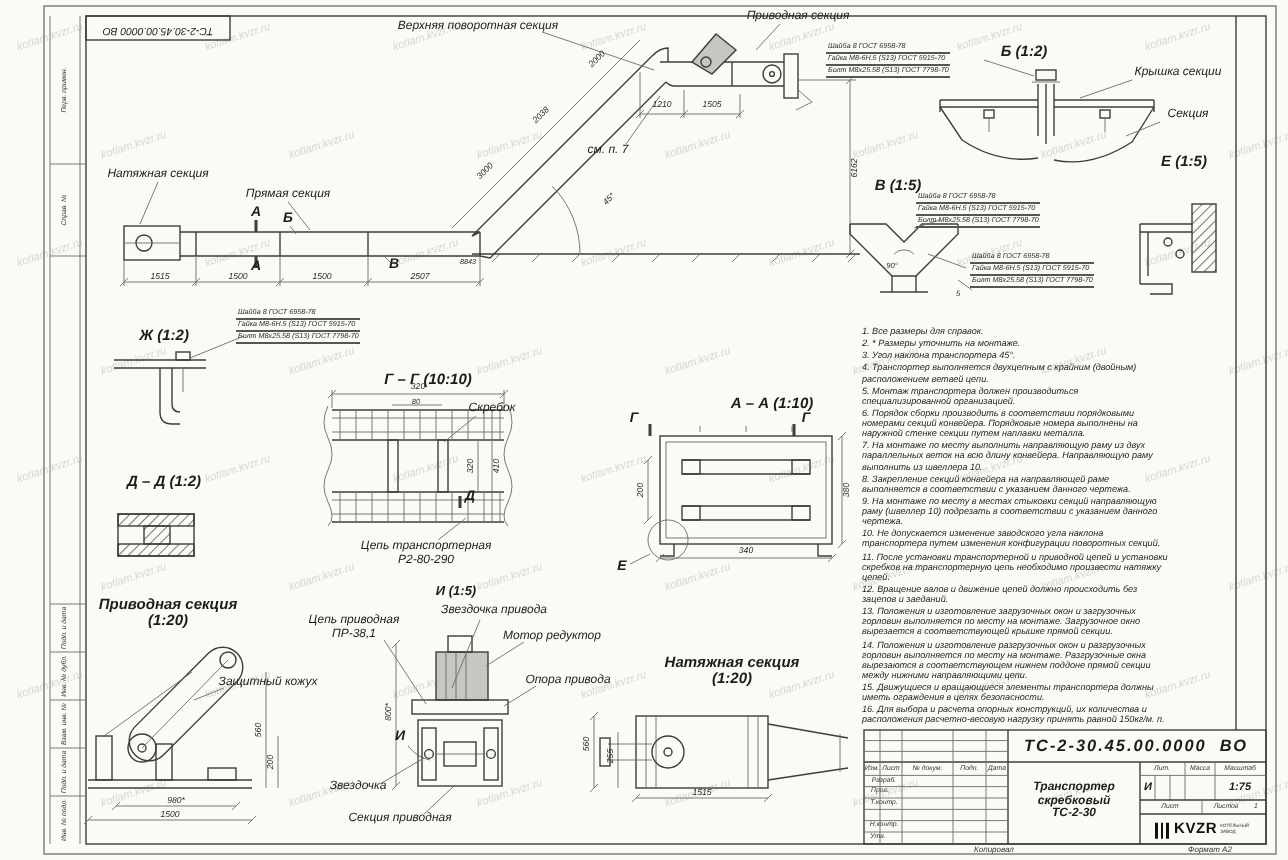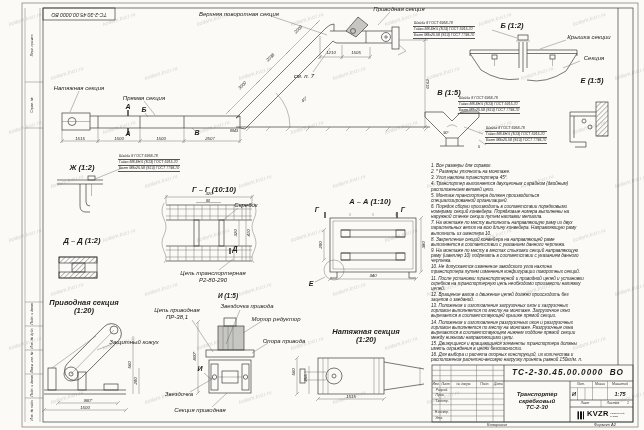--- a/index.html
+++ b/index.html
@@ -411,21 +411,21 @@
       <div class="ann lbl" style="left: 276px; top: 319px; transform: translate(-50%, -50%);">Мотор редуктор</div>
       <div class="ann lbl" style="left: 284px; top: 341px; transform: translate(-50%, -50%);">Опора привода</div>
       <div class="ann lbl" style="left: 134px; top: 342px; transform: translate(-50%, -50%);">Защитный кожух</div>
       <div class="ann lbl" style="left: 179px; top: 394px; transform: translate(-50%, -50%);">Звездочка</div>
       <div class="ann lbl" style="left: 200px; top: 410px; transform: translate(-50%, -50%);">Секция приводная</div>
       <div class="ann ttl" style="left: 512px; top: 26px; transform: translate(-50%, -50%); font-style: italic;">Б (1:2)</div>
       <div class="ann ttl" style="left: 449px; top: 93px; transform: translate(-50%, -50%);">В (1:5)</div>
       <div class="ann ttl" style="left: 592px; top: 81px; transform: translate(-50%, -50%);">Е (1:5)</div>
       <div class="ann ttl" style="left: 82px; top: 168px; transform: translate(-50%, -50%);">Ж (1:2)</div>
       <div class="ann ttl" style="left: 214px; top: 190px; transform: translate(-50%, -50%);">Г – Г (10:10)</div>
-      <div class="ann ttl" style="left: 370px; top: 202px; transform: translate(-50%, -50%);">А – А (1:10)</div>
+      <div class="ann ttl" style="left: 386px; top: 202px; transform: translate(-50%, -50%);">А – А (1:10)</div>
       <div class="ann ttl" style="left: 82px; top: 241px; transform: translate(-50%, -50%);">Д – Д (1:2)</div>
       <div class="ann ttl" style="left: 84px; top: 307px; transform: translate(-50%, -50%);">Приводная секция
 (1:20)</div>
       <div class="ann ttl" style="left: 366px; top: 336px; transform: translate(-50%, -50%);">Натяжная секция
 (1:20)</div>
       <div class="ann ttl" style="left: 228px; top: 296px; font-size: 6.5px; transform: translate(-50%, -50%);">И (1:5)</div>
       <div class="ann mk" style="left: 128px; top: 107px; transform: translate(-50%, -50%);">А</div>
       <div class="ann mk" style="left: 128px; top: 134px; transform: translate(-50%, -50%);">А</div>
       <div class="ann mk" style="left: 144px; top: 110px; transform: translate(-50%, -50%);">Б</div>
       <div class="ann mk" style="left: 197px; top: 133px; transform: translate(-50%, -50%);">В</div>

